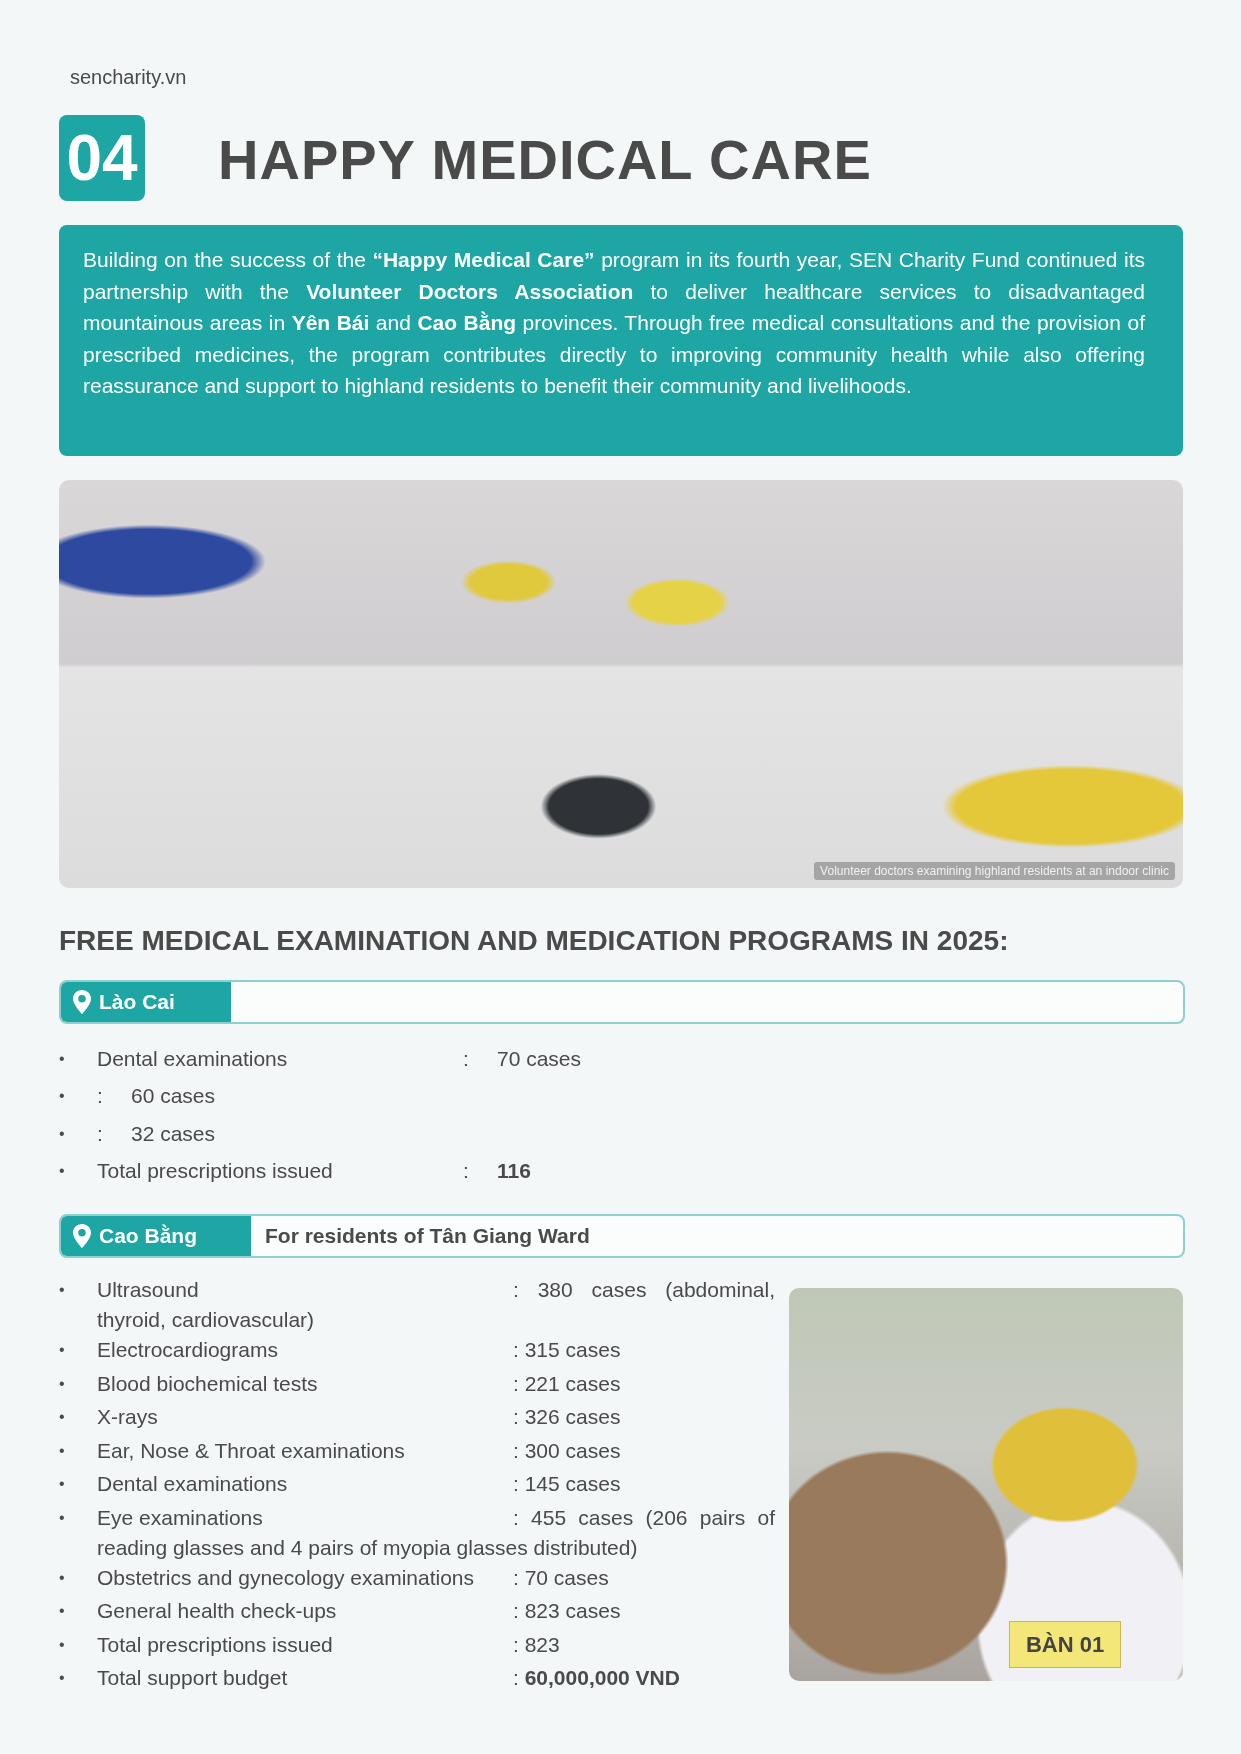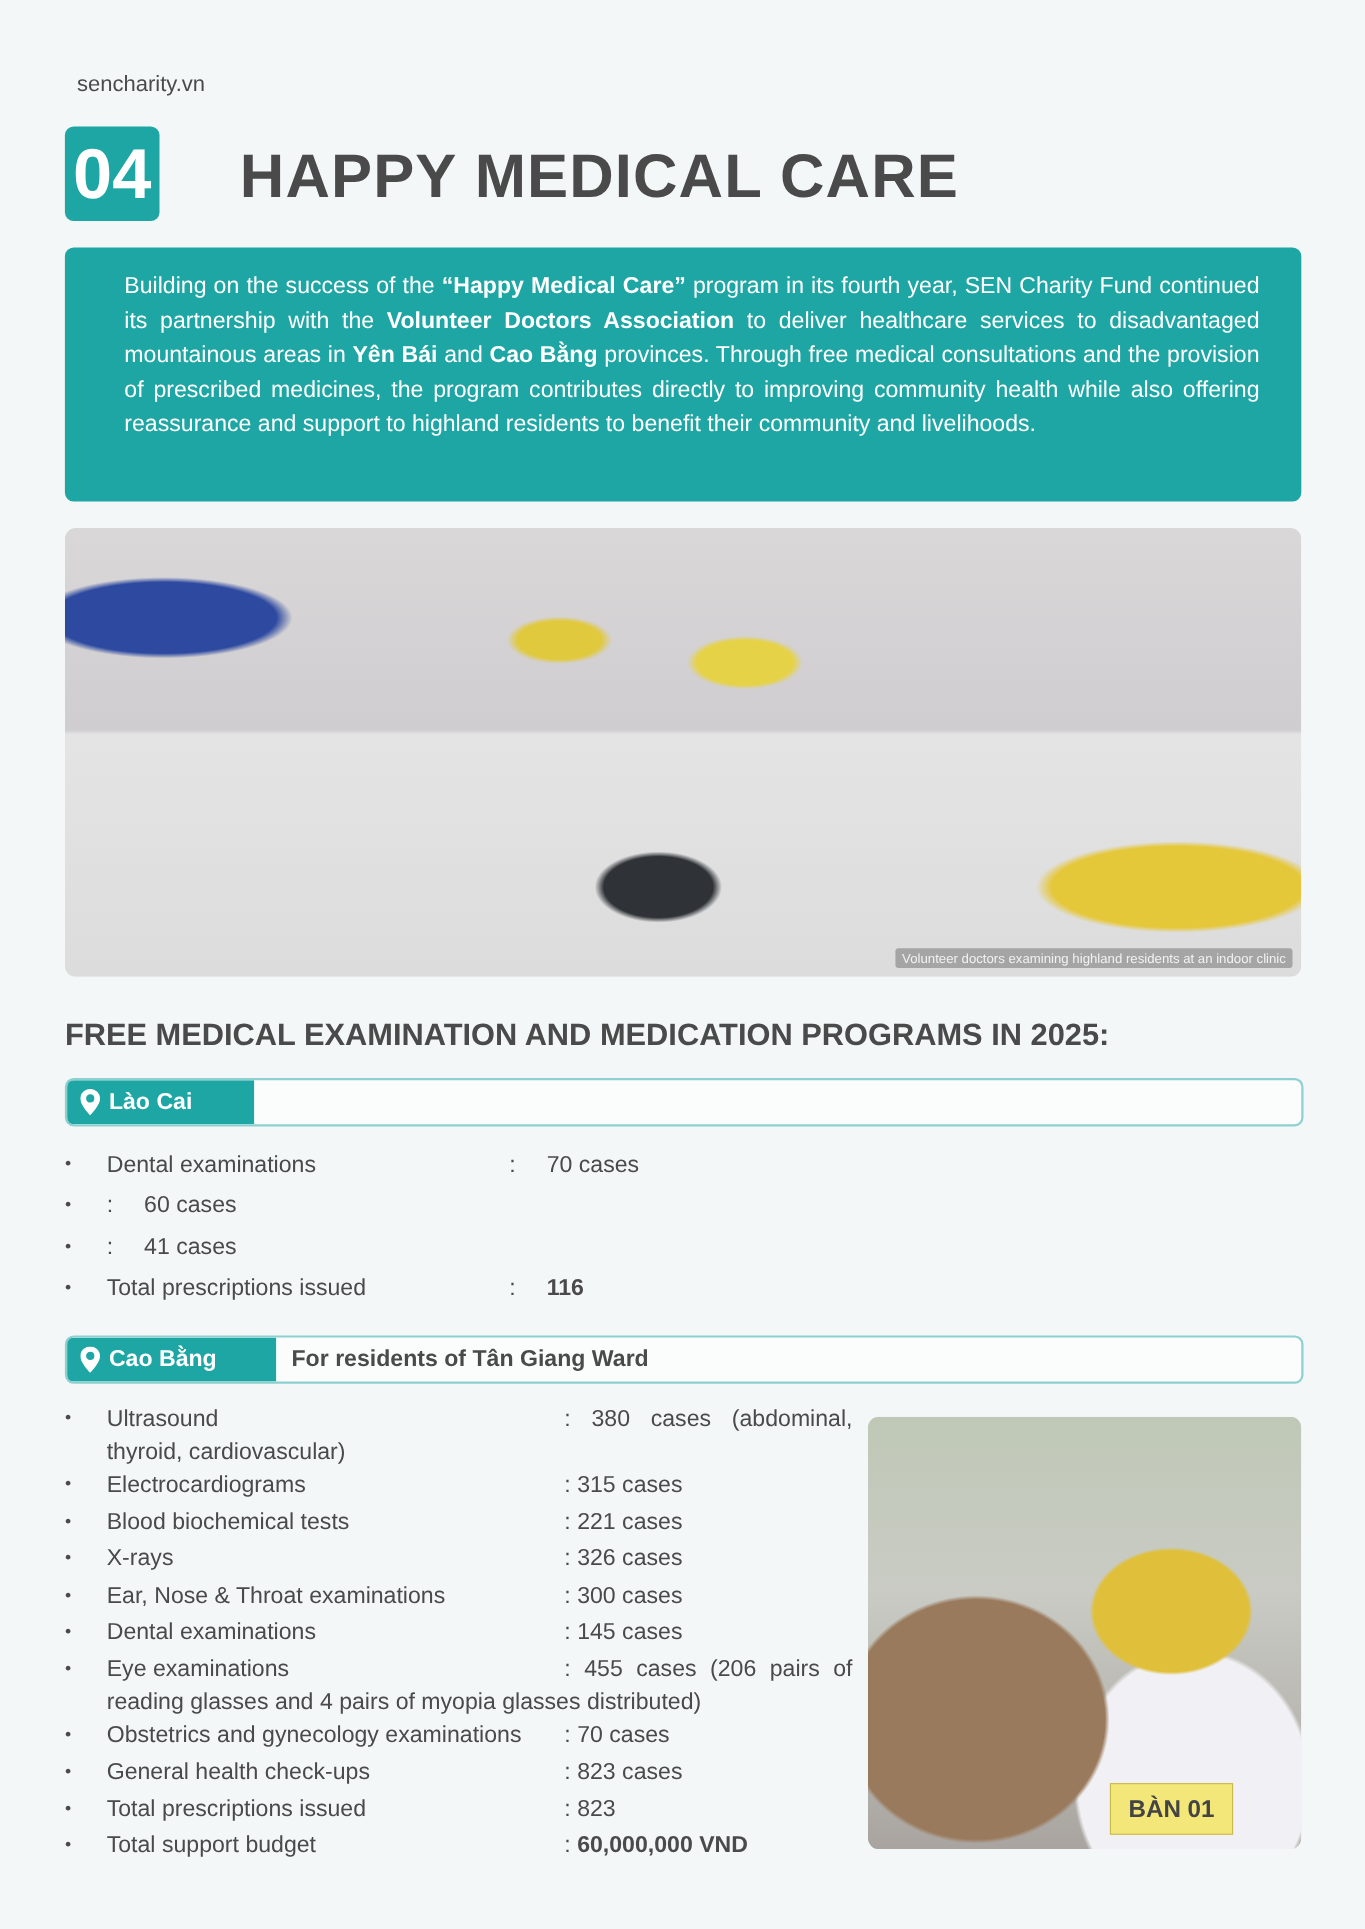--- a/index.html
+++ b/index.html
@@ -16,21 +16,21 @@
     background: #1ea6a5; border-radius: 8px; color: #fff;
     font-size: 64px; font-weight: bold; display: flex; align-items: center; justify-content: center;
   }
   .title {
     position: absolute; left: 174px; top: 125px; font-size: 56px; font-weight: bold;
     color: #4a4a4a; letter-spacing: 1px; line-height: 70px; margin-left: 44px;
   }
   .intro {
     position: absolute; left: 59px; top: 225px; width: 1124px; height: 231px;
     background: #1ea6a5; border-radius: 8px; box-sizing: border-box;
-    padding: 19px 38px 0 54px; color: #fff; font-size: 21px; line-height: 31.5px; text-align: justify;
+    padding: 19px 38px 0 24px; color: #fff; font-size: 21px; line-height: 31.5px; text-align: justify;
   }
   .intro b { font-weight: bold; }
   .photo {
     position: absolute; border-radius: 10px; overflow: hidden;
   }
   .photo-1 { left: 59px; top: 480px; width: 1124px; height: 408px;
     background:
       radial-gradient(ellipse at 90% 80%, #e5c73a 0 8%, transparent 9%),
       radial-gradient(ellipse at 55% 30%, #e6d247 0 5%, transparent 6%),
       radial-gradient(ellipse at 40% 25%, #e1c93e 0 4%, transparent 5%),
@@ -118,21 +118,21 @@
       <span class="val">70 cases</span>
     </div>
     <div class="row">
       <span class="bullet">•</span>
       <span class="colon">:</span>
       <span class="val">60 cases</span>
     </div>
     <div class="row">
       <span class="bullet">•</span>
       <span class="colon">:</span>
-      <span class="val">41 cases</span>
+      <span class="val">32 cases</span>
     </div>
     <div class="row">
       <span class="bullet">•</span>
       <span class="lbl">Total prescriptions issued</span>
       <span class="colon">:</span>
       <span class="val strong">116</span>
     </div>
   </div>
 
 <div class="loc-bar loc-bar-2">

